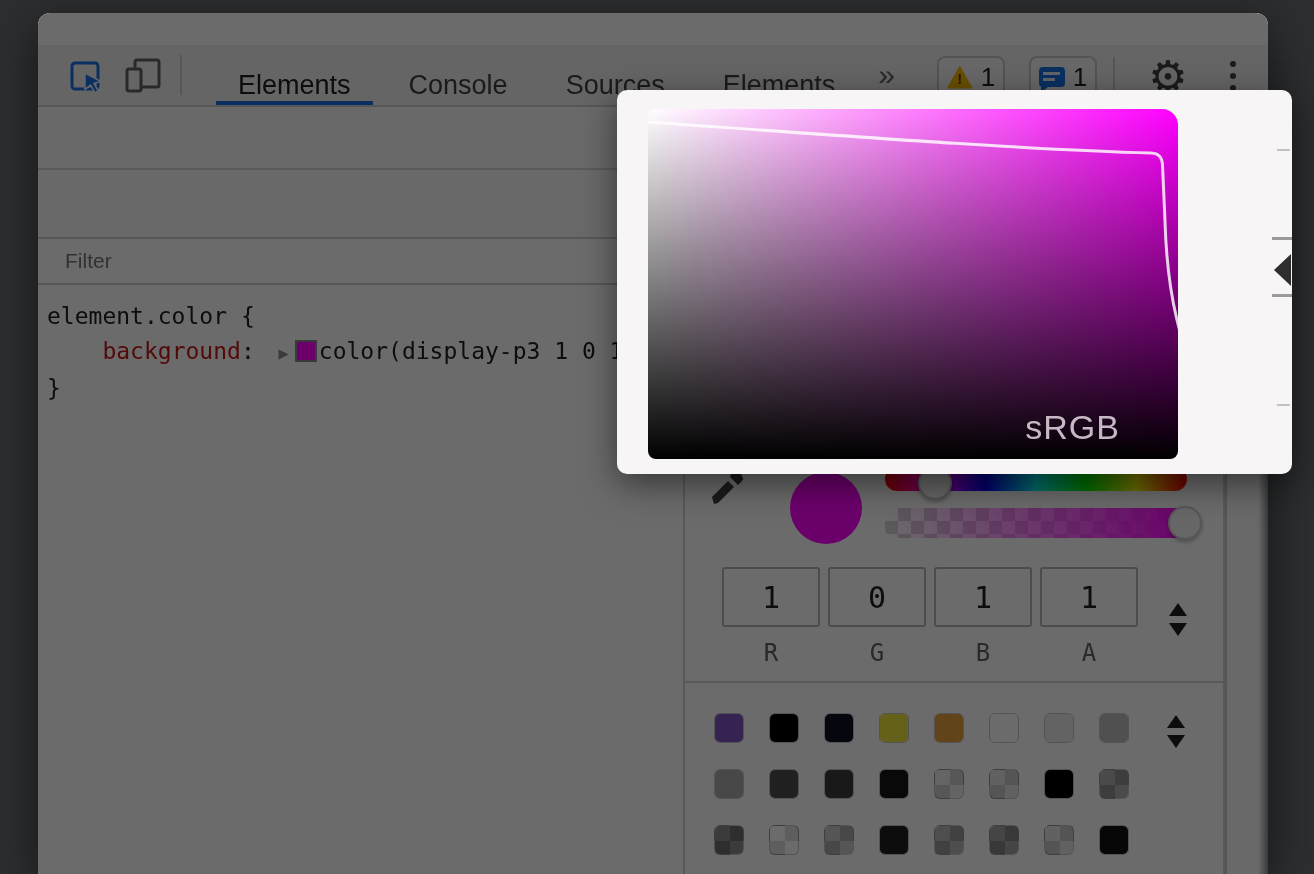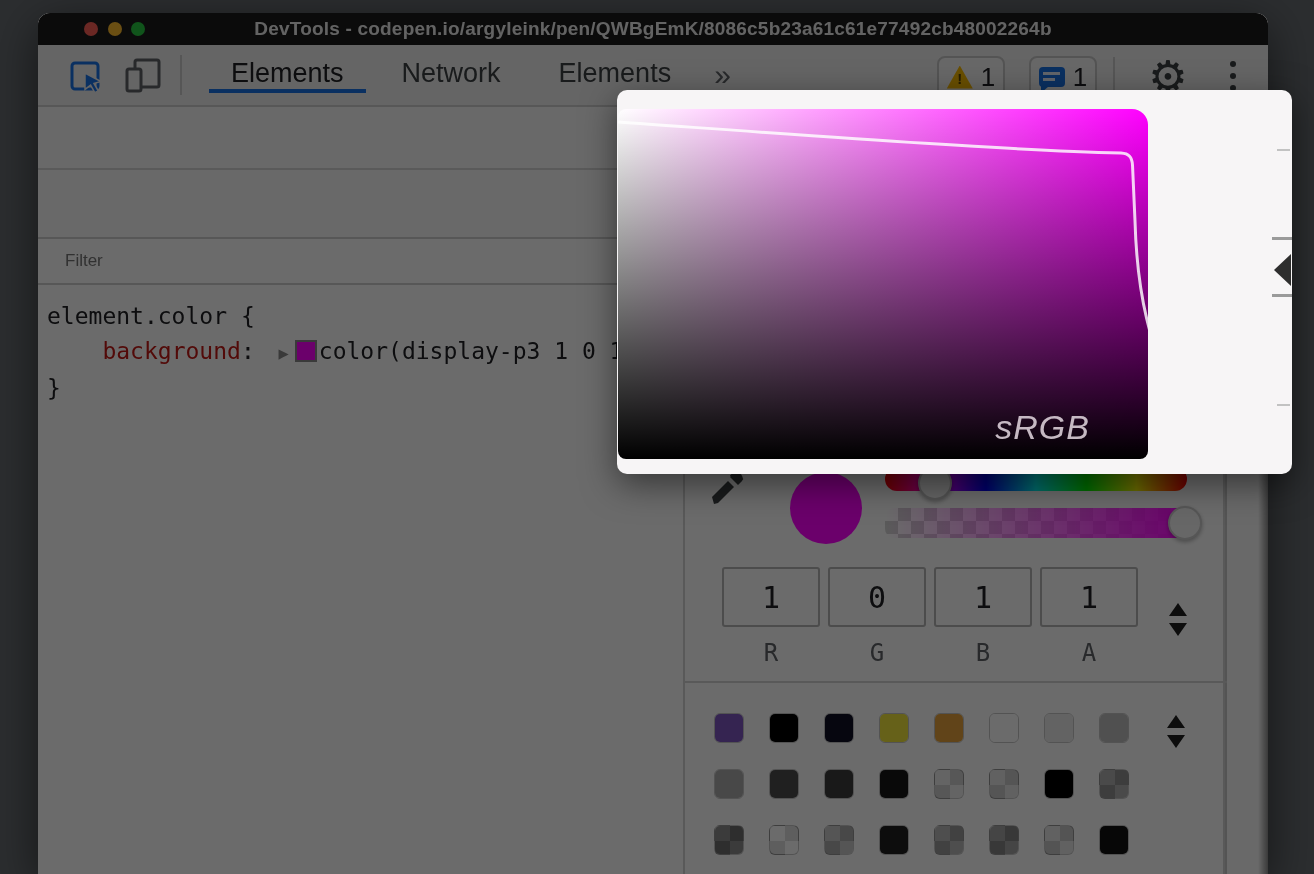--- a/index.html
+++ b/index.html
@@ -20,21 +20,21 @@
   .tl.g{left:93px;background:#28c840;}
   .title{color:#ededed;font-size:19px;font-weight:700;letter-spacing:.2px;}
 
   
   .toolbar{position:absolute;left:0;top:32px;right:0;height:62px;background:#f1f1f1;
     border-bottom:2px solid #cfcfcf;display:flex;align-items:stretch;}
   .tb-icon{width:38px;height:38px;margin:12px 0 0 0;flex:none;}
   .inspect{margin-left:30px;}
   .device{margin-left:18px;}
   .vsep{width:2px;background:#ccc;margin:10px 0 10px 18px;flex:none;}
-  .tabstrip{display:flex;align-items:center;padding-left:20px;}
+  .tabstrip{display:flex;align-items:flex-end;padding-left:27px;}
   .tab{display:flex;align-items:center;padding:0 22px;margin:0 7px;font-size:27px;
     color:#3c4043;border-bottom:4px solid transparent;}
   .tab.active{color:#202124;border-bottom-color:var(--blue);}
   .moretabs{display:flex;align-items:center;font-size:30px;color:#5f6368;padding:0 14px;}
   .badge{position:absolute;top:43px;height:42px;width:68px;border:2px solid #c8c8c8;
     border-radius:8px;display:flex;align-items:center;justify-content:center;gap:8px;background:#f7f7f7;}
   .badge .num{font-size:26px;color:#202124;}
   .badge.warn{left:899px;}
   .badge.msg{left:991px;}
   .warn-tri{position:relative;width:26px;height:23px;
@@ -51,21 +51,21 @@
   .dots{position:absolute;left:1192px;top:48px;display:flex;flex-direction:column;gap:6px;}
   .dots i{width:6px;height:6px;border-radius:50%;background:#3c4043;}
   .vsep2{position:absolute;left:1075px;top:44px;height:40px;width:2px;background:#ccc;}
 
   
   .band1{position:absolute;left:0;top:94px;right:0;height:63px;background:#fbfbfb;border-bottom:2px solid #d6d6d6;}
   .band2{position:absolute;left:0;top:157px;right:0;height:67px;background:#fbfbfb;}
   .filter-row{position:absolute;left:0;top:224px;right:0;height:48px;background:#ffffff;
     border-top:2px solid #d0d0d0;border-bottom:2px solid #d0d0d0;display:flex;align-items:center;}
   .filter-row input{border:none;outline:none;background:transparent;margin-left:25px;
-    font-size:17px;color:#a21caf;width:400px;font-family:"Liberation Sans",sans-serif;}
+    font-size:21px;color:#a21caf;width:400px;font-family:"Liberation Sans",sans-serif;}
   .filter-row input::placeholder{color:#767676;}
   .code{position:absolute;left:9px;top:286px;width:630px;font-family:"DejaVu Sans Mono",monospace;
     font-size:23px;line-height:35px;color:#202124;white-space:pre;}
   .prop{color:#c41a16;}
   .disclosure{color:#8a8a8a;font-size:17px;padding:0 6px 0 10px;}
   .inline-swatch{display:inline-block;width:22px;height:22px;background:var(--cur);
     border:2px solid #8a8a8a;vertical-align:-3px;margin-right:2px;}
 
   
   .gutter{position:absolute;left:1187px;top:94px;bottom:0;width:43px;background:#fbfbfb;
@@ -102,58 +102,53 @@
     border:1px solid rgba(0,0,0,0.22);}
   .sw.checker{background:conic-gradient(#bdbdbd 0 25%,#ffffff 0 50%,#bdbdbd 0 75%,#ffffff 0) 0 0/30px 30px;}
   .sw .fill{position:absolute;inset:0;}
 
   
   .scrim{position:absolute;inset:0;background:var(--scrim);z-index:50;pointer-events:none;border-radius:12px 12px 0 0;}
 
   
   .popup{position:absolute;left:617px;top:90px;width:675px;height:384px;background:#f7f5f6;
     border-radius:10px;z-index:100;box-shadow:0 10px 34px rgba(0,0,0,.5);}
-  .grad{position:absolute;left:1px;top:19px;width:530px;height:350px;border-radius:8px 16px 8px 8px;
+  .grad{position:absolute;left:31px;top:19px;width:530px;height:350px;border-radius:8px 16px 8px 8px;
     background:linear-gradient(to bottom,rgba(0,0,0,0),#000000),linear-gradient(to right,#ffffff,var(--cur));
-    overflow:hidden;font-style:italic;}
+    overflow:hidden;}
   .grad svg{position:absolute;inset:0;}
   .srgb{position:absolute;right:58px;bottom:12px;font-size:34px;color:#d9cdd6;opacity:.9;
     letter-spacing:1px;}
   .frame-tick{position:absolute;right:2px;width:13px;height:2px;background:#c2c2c2;}
   .frame-line{position:absolute;right:0;width:20px;height:3px;background:#9a9a9a;}
   .frame-arrow{position:absolute;right:1px;width:0;height:0;border-top:16px solid transparent;
     border-bottom:16px solid transparent;border-right:17px solid #2e2e2e;}
 </style>
 </head>
 <body>
 
 <div class="backdrop"></div>
 
 <div class="window">
 
-  <div class="titlebar">
-    <span class="tl r"></span>
-    <span class="tl y"></span>
-    <span class="tl g"></span>
-    <span class="title">DevTools - codepen.io/argyleink/pen/QWBgEmK/8086c5b23a61c61e77492cb48002264b</span>
-  </div>
 
   <div class="toolbar">
     <svg class="tb-icon inspect" viewBox="0 0 38 38">
       <rect x="4" y="6" width="26" height="26" rx="3" fill="none" stroke="#1a73e8" stroke-width="3"></rect>
       <path d="M17,16 L33,24.5 L26,26.4 L30.2,33.8 L26.8,35.6 L22.6,28.2 L17,32.4 Z" fill="#1a73e8" stroke="#f1f1f1" stroke-width="1.5"></path>
     </svg>
     <svg class="tb-icon device" viewBox="0 0 38 38">
       <rect x="11" y="3" width="24" height="27" rx="2" fill="none" stroke="#5f6368" stroke-width="3"></rect>
       <rect x="3" y="12" width="14" height="22" rx="2" fill="#f1f1f1" stroke="#5f6368" stroke-width="3"></rect>
     </svg>
     <div class="vsep"></div>
     <div class="tabstrip">
         <div class="tab active">Elements</div>
-        <div class="tab">Network</div>
+        <div class="tab">Console</div>
+        <div class="tab">Sources</div>
         <div class="tab">Elements</div>
       </div>
     <div class="moretabs">»</div>
   </div>
   <div class="badge warn">
     <span class="warn-tri"></span>
     <span class="num">1</span>
   </div>
   <div class="badge msg">
     <span class="bubble">

